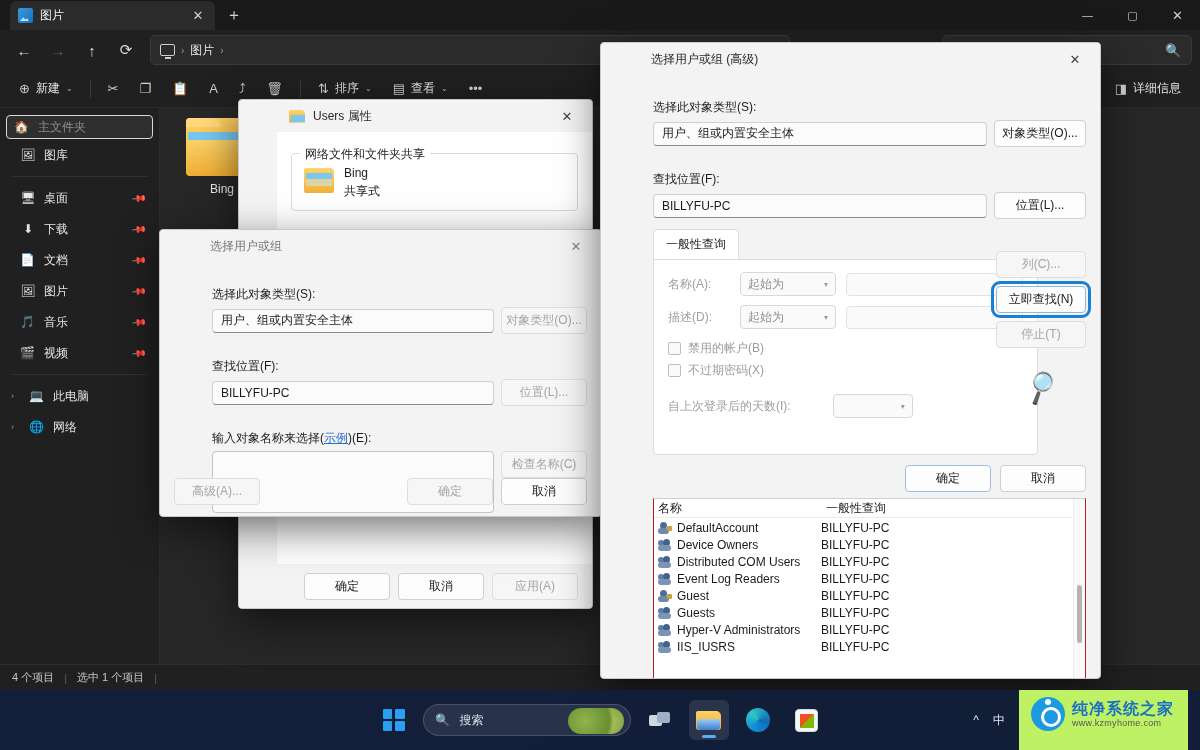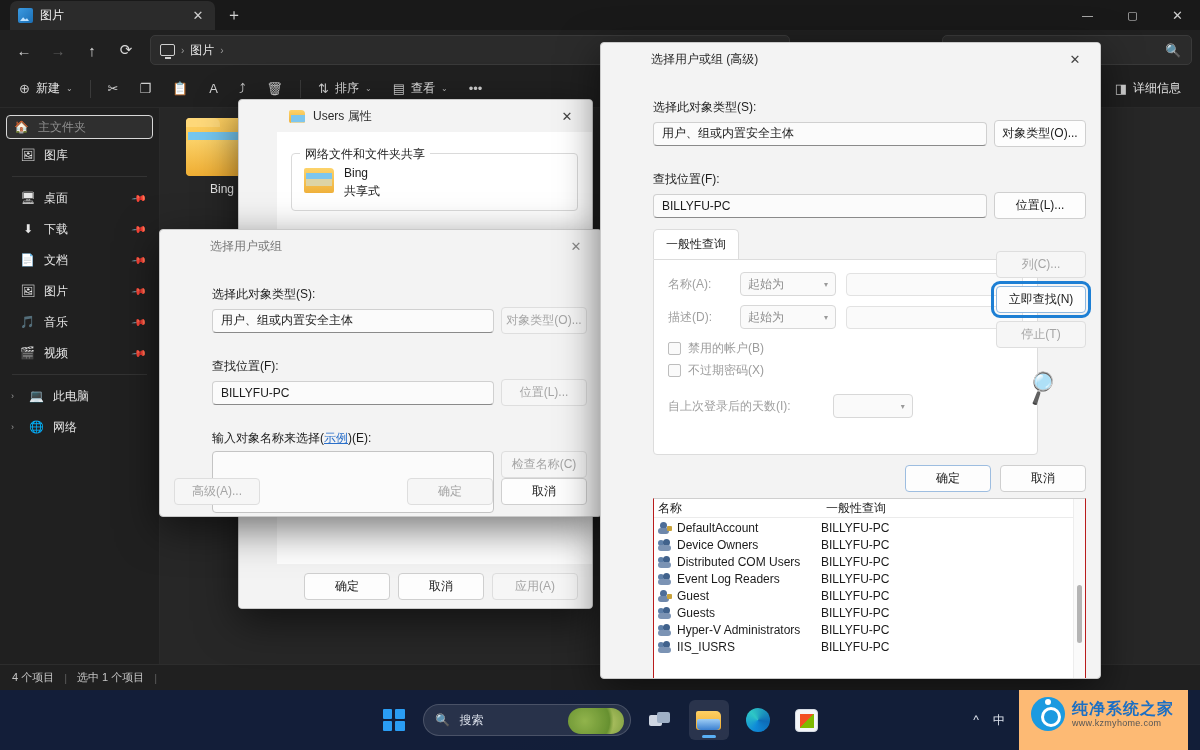--- a/index.html
+++ b/index.html
@@ -217,21 +217,21 @@
     background:linear-gradient(#ffd064,#efac31);}
   .fe-ico .fr{position:absolute;left:1px;bottom:0;width:23px;height:11px;border-radius:2px 2px 4px 4px;
     background:linear-gradient(#9ecdf5,#3a7fd0);}
   .edge{width:24px;height:24px;border-radius:50%;
     background:conic-gradient(from 200deg,#0f8bd8,#2ec7c5 120deg,#0d6cb8 260deg,#0f8bd8);}
   .store{width:23px;height:23px;border-radius:4px;background:#f4f6f8;position:relative;border:1px solid #d4dae2;}
   .store:before{content:"";position:absolute;left:4px;top:4px;width:14px;height:14px;
     background:linear-gradient(135deg,#f25022 50%,#7fba00 50%);}
   .tbright{position:absolute;right:0;bottom:0;height:60px;display:flex;align-items:center;gap:14px;padding-right:12px;}
   .tbr{font-size:12px;color:#dfe4ee;}
-  .brand{display:flex;align-items:center;gap:7px;background:#fdba74;height:60px;padding:0 14px 12px 12px;}
+  .brand{display:flex;align-items:center;gap:7px;background:#bef264;height:60px;padding:0 14px 12px 12px;}
   .brandlogo{width:34px;height:34px;border-radius:50%;background:#1b9ae0;position:relative;}
   .brandlogo:after{content:"";position:absolute;left:10px;top:10px;width:14px;height:14px;
     border-radius:50%;border:3px solid #fff;}
   .brandlogo:before{content:"";position:absolute;left:14px;top:2px;width:6px;height:6px;border-radius:50%;background:#fff;}
   .brandtxt{display:flex;flex-direction:column;line-height:1.15;}
   .brandtxt .b1{font-size:16px;font-weight:bold;color:#1b6fc4;letter-spacing:1px;}
   .brandtxt .b2{font-size:9px;color:#555;letter-spacing:.3px;}
 </style>
 </head>
 <body>

